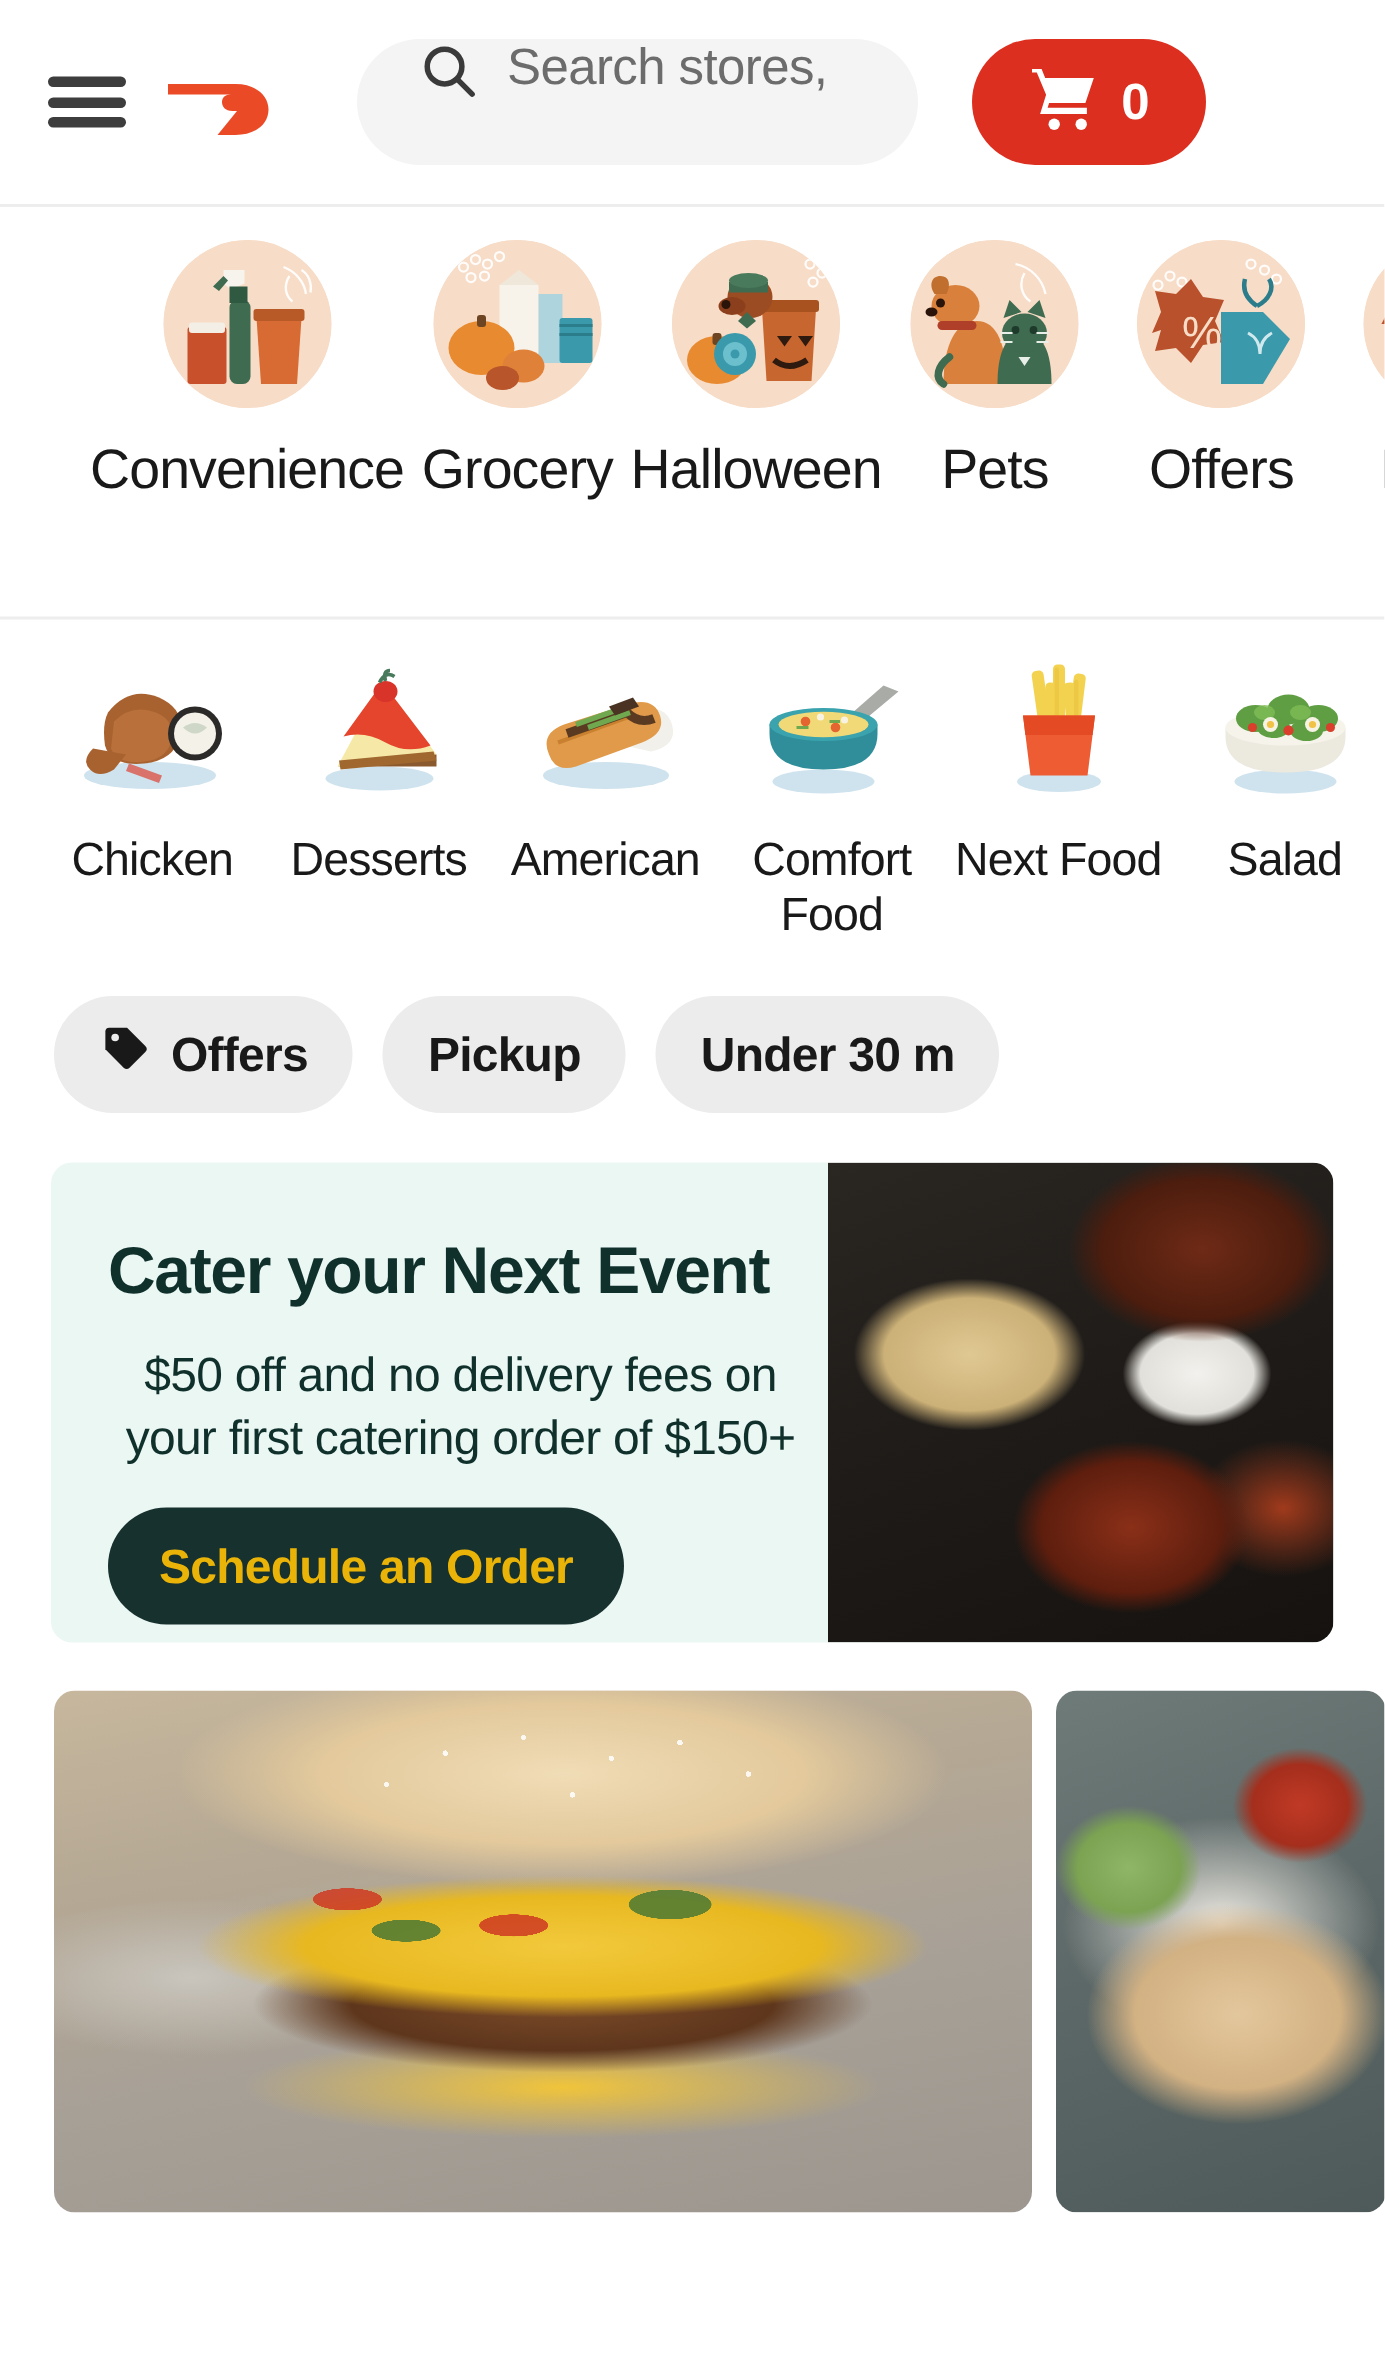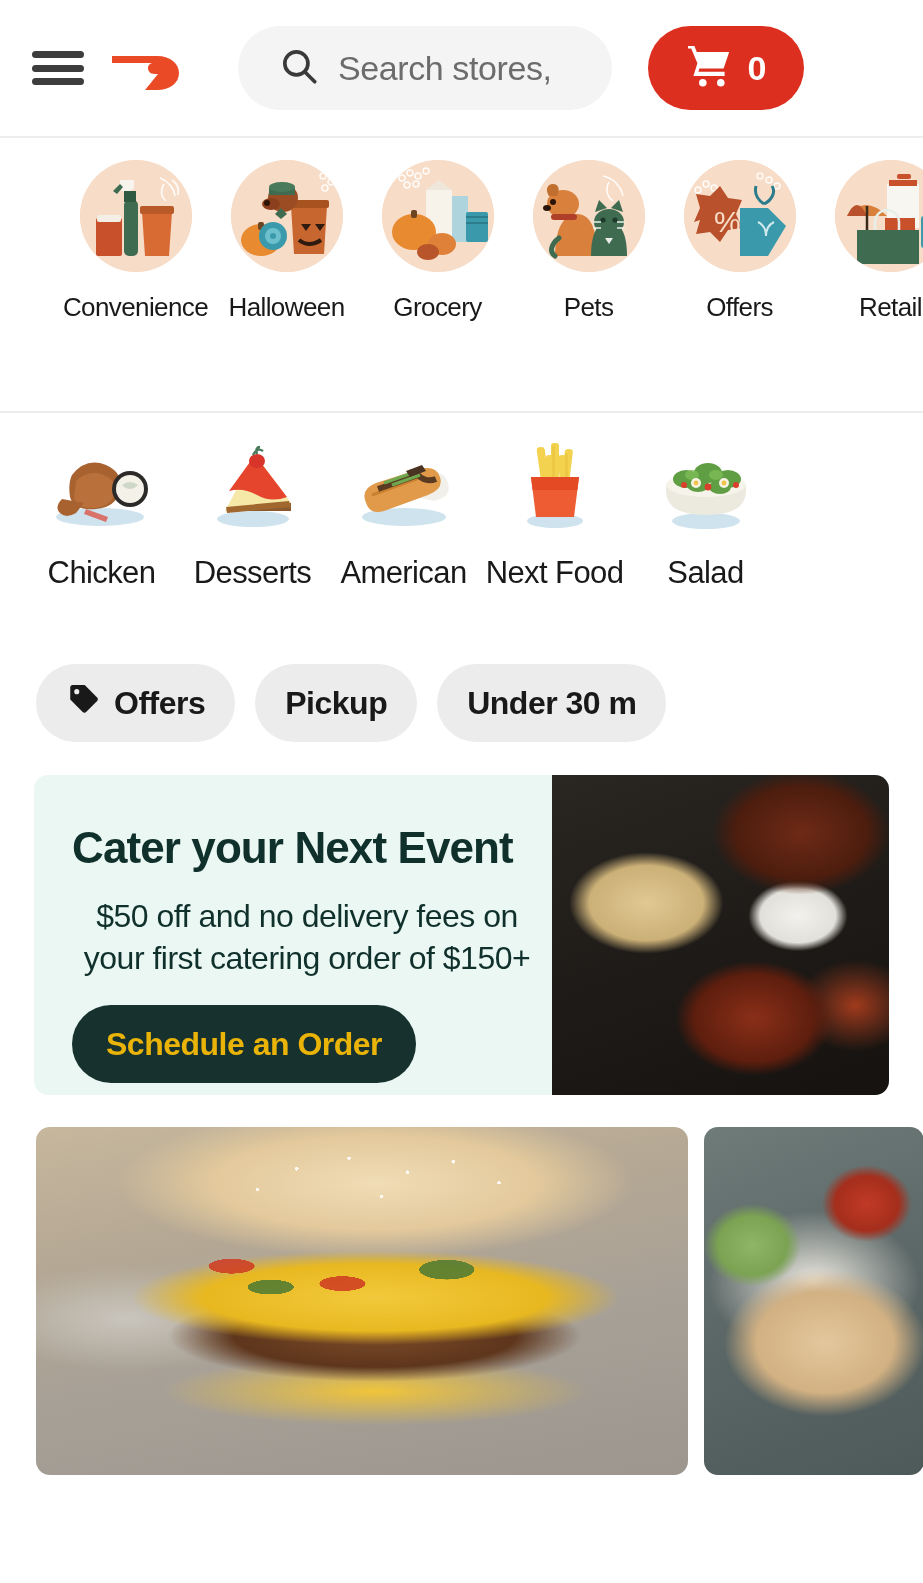--- a/index.html
+++ b/index.html
@@ -24,21 +24,21 @@
     padding: 3px 0; cursor: pointer;
   }
   .hamburger span { display:block; height: 7px; border-radius: 4px; background: #3d3d3d; width: 100%; }
 
   .logo { margin-left: 26px; width: 76px; height: 52px; display:flex; align-items:center; }
 
   .searchbar {
     margin-left: 52px;
     width: 374px; height: 84px;
     background: #f4f4f4; border-radius: 42px;
-    display: flex; align-items: center; padding: 0 22px;
+    display: flex; padding: 0 22px;
     cursor: text;
   }
   .search-icon { flex: 0 0 auto; margin-left: 18px; margin-right: 18px; }
   .search-ph { font-size: 34px; color: #6c6c6c; letter-spacing: -0.4px; white-space: nowrap; overflow: hidden; }
 
   .cart {
     margin-left: 36px;
     width: 156px; height: 84px; background: #dd2f1f;
     border-radius: 42px; display: flex; align-items: center;
     justify-content: center; gap: 14px; cursor: pointer;
@@ -50,21 +50,21 @@
     position: relative; height: 275px; width: 100%;
     display: flex; align-items: flex-start; padding-top: 22px;
     border-bottom: 2px solid #ededed; overflow: hidden;
   }
   .cat { flex: 0 0 151px; display: flex; flex-direction: column; align-items: center; cursor: pointer; }
   .cat-circle {
     width: 112px; height: 112px; border-radius: 50%;
     background: #f7dcc7; position: relative; overflow: hidden;
   }
   .cat-label {
-    margin-top: 20px; font-size: 26px; color: #191919;
+    margin-top: 20px; font-size: 37px; color: #191919;
     letter-spacing: -0.6px; white-space: nowrap;
   }
 
   
   .cuisrow {
     position: relative; height: 242px; width: 100%;
     display: flex; align-items: flex-start; padding-top: 28px; overflow: hidden;
   }
   .cuis { flex: 0 0 151px; display: flex; flex-direction: column; align-items: center; cursor: pointer; }
   .cuis-ico { width: 108px; height: 92px; position: relative; }
@@ -224,20 +224,47 @@
           <rect x="17" y="55" width="24" height="7" rx="2" fill="#f3efe6"></rect>
           <path d="M62 52h30l-3 44H65z" fill="#d86a33"></path>
           <rect x="60" y="46" width="34" height="8" rx="2" fill="#b85a28"></rect>
           <rect x="44" y="40" width="14" height="56" rx="5" fill="#3f6b50"></rect>
           <path d="M40 20h14v9l-9 4-5-4z" fill="#f7f4ee"></path>
           <path d="M40 24l-7 7 4 3 6-7z" fill="#3f6b50"></path>
           <rect x="44" y="31" width="12" height="11" fill="#2f5a41"></rect>
         </svg>
       </div>
       <div class="cat-label">Convenience</div>
+    </div>
+
+    <div class="cat">
+      <div class="cat-circle">
+        <svg width="112" height="112" viewBox="0 0 112 112">
+          <circle cx="56" cy="56" r="56" fill="#f7dcc7"></circle>
+          <g fill="none" stroke="#fff" stroke-width="1.5" opacity=".9">
+            <circle cx="20" cy="18" r="3"></circle>
+              <circle cx="28" cy="13" r="3"></circle>
+              <circle cx="36" cy="16" r="3"></circle>
+            <circle cx="44" cy="11" r="3"></circle>
+              <circle cx="25" cy="25" r="3"></circle>
+              <circle cx="34" cy="24" r="3"></circle>
+          </g>
+          <path d="M44 30h26v52H44z" fill="#f7f3ea"></path>
+          <path d="M44 30l13-10 13 10" fill="#efe8da"></path>
+          <path d="M70 36h16v46H70z" fill="#aed5dd"></path>
+          <rect x="84" y="52" width="22" height="30" rx="2" fill="#3a9aab"></rect>
+          <rect x="84" y="56" width="22" height="2" fill="#2b7d8c"></rect>
+          <rect x="84" y="62" width="22" height="2" fill="#2b7d8c"></rect>
+          <ellipse cx="32" cy="72" rx="22" ry="18" fill="#e88a30"></ellipse>
+          <rect x="29" y="50" width="6" height="8" rx="2" fill="#6d4523"></rect>
+          <ellipse cx="60" cy="84" rx="14" ry="11" fill="#e0813a"></ellipse>
+          <ellipse cx="46" cy="92" rx="11" ry="8" fill="#b8552a"></ellipse>
+        </svg>
+      </div>
+      <div class="cat-label">Grocery</div>
     </div>
 
     <div class="cat">
       <div class="cat-circle">
         <svg width="112" height="112" viewBox="0 0 112 112">
           <circle cx="56" cy="56" r="56" fill="#f7dcc7"></circle>
           <g fill="none" stroke="#fff" stroke-width="1.5" opacity=".9">
             <circle cx="92" cy="16" r="3"></circle>
               <circle cx="100" cy="22" r="3"></circle>
               <circle cx="94" cy="28" r="3"></circle>
@@ -254,47 +281,20 @@
           <circle cx="36" cy="43" r="3" fill="#2a1409"></circle>
           <path d="M38 28h26v7H38z" fill="#3f6b50"></path>
           <ellipse cx="51" cy="27" rx="13" ry="5" fill="#4a7a5c"></ellipse>
           <path d="M44 54l6-6 6 6-6 5z" fill="#3f6b50"></path>
           <circle cx="42" cy="76" r="14" fill="#3a9aab"></circle>
           <circle cx="42" cy="76" r="8" fill="#6cc0cd"></circle>
           <circle cx="42" cy="76" r="3" fill="#3a9aab"></circle>
         </svg>
       </div>
       <div class="cat-label">Halloween</div>
-    </div>
-
-    <div class="cat">
-      <div class="cat-circle">
-        <svg width="112" height="112" viewBox="0 0 112 112">
-          <circle cx="56" cy="56" r="56" fill="#f7dcc7"></circle>
-          <g fill="none" stroke="#fff" stroke-width="1.5" opacity=".9">
-            <circle cx="20" cy="18" r="3"></circle>
-              <circle cx="28" cy="13" r="3"></circle>
-              <circle cx="36" cy="16" r="3"></circle>
-            <circle cx="44" cy="11" r="3"></circle>
-              <circle cx="25" cy="25" r="3"></circle>
-              <circle cx="34" cy="24" r="3"></circle>
-          </g>
-          <path d="M44 30h26v52H44z" fill="#f7f3ea"></path>
-          <path d="M44 30l13-10 13 10" fill="#efe8da"></path>
-          <path d="M70 36h16v46H70z" fill="#aed5dd"></path>
-          <rect x="84" y="52" width="22" height="30" rx="2" fill="#3a9aab"></rect>
-          <rect x="84" y="56" width="22" height="2" fill="#2b7d8c"></rect>
-          <rect x="84" y="62" width="22" height="2" fill="#2b7d8c"></rect>
-          <ellipse cx="32" cy="72" rx="22" ry="18" fill="#e88a30"></ellipse>
-          <rect x="29" y="50" width="6" height="8" rx="2" fill="#6d4523"></rect>
-          <ellipse cx="60" cy="84" rx="14" ry="11" fill="#e0813a"></ellipse>
-          <ellipse cx="46" cy="92" rx="11" ry="8" fill="#b8552a"></ellipse>
-        </svg>
-      </div>
-      <div class="cat-label">Grocery</div>
     </div>
 
     <div class="cat">
       <div class="cat-circle">
         <svg width="112" height="112" viewBox="0 0 112 112">
           <circle cx="56" cy="56" r="56" fill="#f7dcc7"></circle>
           <path d="M70 16c10 2 18 10 20 20M76 22c-4 7-2 15 4 19" stroke="#fff" stroke-width="1.6" fill="none" opacity=".9"></path>
           <path d="M22 96c0-26 8-42 22-42s20 16 20 42z" fill="#d9813c"></path>
           <ellipse cx="30" cy="44" rx="16" ry="14" fill="#d9813c"></ellipse>
           <path d="M16 36c-4-6-2-12 4-12s7 6 4 12z" fill="#c06f2f"></path>
@@ -399,20 +399,38 @@
           <path d="M16 62q-6-14 10-20l44-14q16-4 20 8 4 12-12 18l-44 16q-14 4-18-8z" fill="#e09a4a"></path>
           <path d="M22 54l44-16q8-3 12 2" stroke="#c9802f" stroke-width="3" fill="none"></path>
           <path d="M28 48l40-14q8 8 18 4" stroke="#5a3b22" stroke-width="6" fill="none"></path>
           <path d="M34 42l34-12M42 44l28-10" stroke="#6fa84e" stroke-width="3.4" fill="none"></path>
           <path d="M56 30l16-6 4 6-16 6z" fill="#4a3322"></path>
         </svg>
       </div>
       <div class="cuis-label">American</div>
     </div>
 
+    <div class="cuis">
+      <div class="cuis-ico">
+        <svg width="108" height="92" viewBox="0 0 108 92">
+          <ellipse cx="48" cy="80" rx="34" ry="8" fill="#cfe3ee"></ellipse>
+          <path d="M88 16l10 4-36 30-6-6z" fill="#a8aba6"></path>
+          <ellipse cx="56" cy="46" rx="8" ry="5" transform="rotate(-40 56 46)" fill="#bfc2bd"></ellipse>
+          <path d="M12 42h72v6q0 24-36 24T12 48z" fill="#2f8e99"></path>
+          <ellipse cx="48" cy="42" rx="36" ry="11" fill="#3aa3ae"></ellipse>
+          <ellipse cx="48" cy="42" rx="30" ry="8.5" fill="#f2d977"></ellipse>
+          <circle cx="36" cy="40" r="3.2" fill="#e4652f"></circle>
+          <circle cx="56" cy="44" r="3.2" fill="#e4652f"></circle>
+          <circle cx="46" cy="37" r="2.4" fill="#f7f2e2"></circle>
+          <circle cx="62" cy="39" r="2.4" fill="#f7f2e2"></circle>
+          <path d="M30 44h8M52 40h7" stroke="#6fa84e" stroke-width="2"></path>
+        </svg>
+      </div>
+      <div class="cuis-label">Comfort Food</div>
+    </div>
 
     <div class="cuis">
       <div class="cuis-ico">
         <svg width="108" height="92" viewBox="0 0 108 92">
           <ellipse cx="54" cy="80" rx="28" ry="7" fill="#cfe3ee"></ellipse>
           <g fill="#f3d250">
             <rect x="38" y="6" width="8" height="38" rx="3" transform="rotate(-8 42 25)"></rect>
             <rect x="50" y="2" width="8" height="42" rx="3"></rect>
             <rect x="62" y="8" width="8" height="36" rx="3" transform="rotate(7 66 26)"></rect>
             <rect x="44" y="14" width="8" height="32" rx="3" transform="rotate(4 48 30)"></rect>

